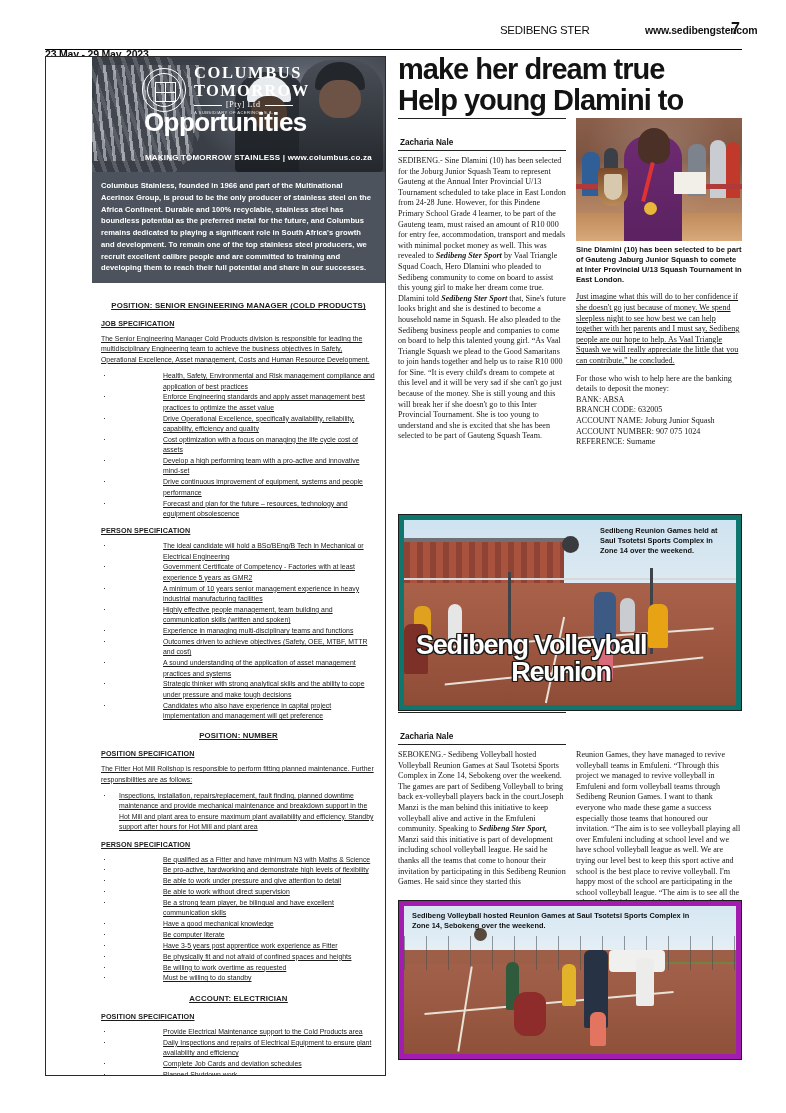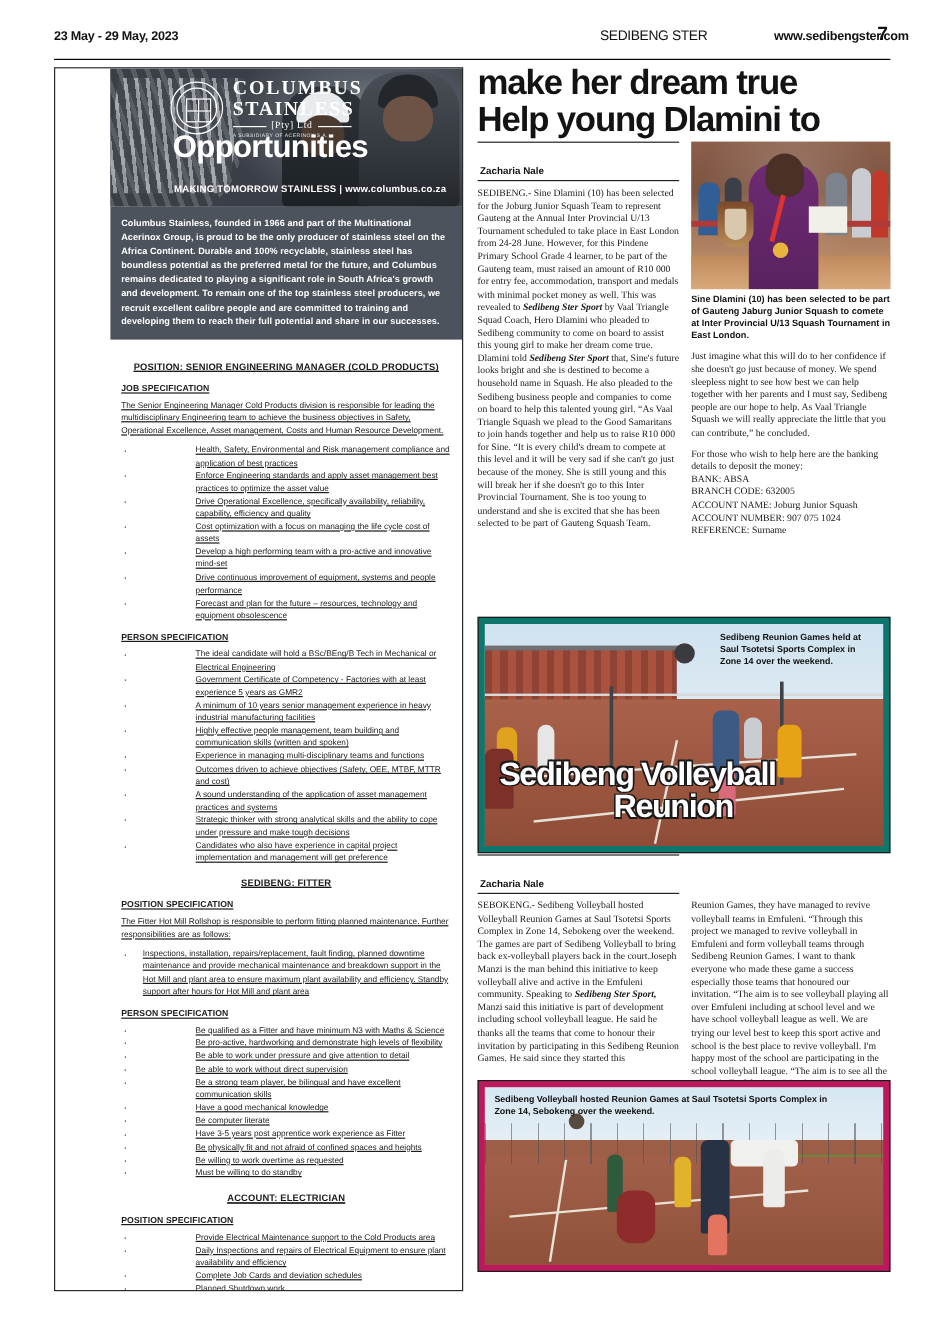--- a/index.html
+++ b/index.html
@@ -12,21 +12,21 @@
   .page { position: relative; width: 786px; height: 1113px; background:#fff; }
 
   
   .masthead {
     position: absolute; left: 45px; top: 24px; width: 697px; height: 26px;
     border-bottom: 1.6px solid #000;
     display: flex; align-items: flex-start;
   }
   .mh-date {
     font-size: 10.5px; font-weight: bold; color:#111;
-    letter-spacing: -0.2px; white-space: nowrap;
+    letter-spacing: -0.2px; white-space: nowrap; margin-top: 24px;
   }
   .mh-title {
     position:absolute; left: 455px; top:0;
     font-size: 11.5px; font-weight: normal; color:#111; letter-spacing: -0.3px;
   }
   .mh-url {
     position:absolute; left: 600px; top:0;
     font-size: 10.5px; font-weight: bold; color:#111; letter-spacing:-0.2px;
   }
   .mh-page {
@@ -231,21 +231,21 @@
     font-size:7.4px; font-weight:bold; line-height:1.33; color:#111;
   }
 
   
   .art2 { position:absolute; left:398px; top:712px; width:344px; }
   .art2 .byline-box{ width:168px; }
   .art2-grid{ display:flex; gap:10px; margin-top:5px; }
 
   
   .ph3wrap{ position:absolute; left:398px; top:900px; width:344px; }
-  .ph3frame{ border:1.4px solid #1c1c1c; padding:5px; background:#be185d;}
+  .ph3frame{ border:1.4px solid #1c1c1c; padding:5px; background:#a21caf;}
   .ph3{ position:relative; width:100%; height:148px; overflow:hidden;
     background: linear-gradient(180deg,#d6e7f2 0%,#e4eef5 30%,#9d5f48 30%,#9a5a42 100%);}
   .ph3 .cap{
     position:absolute; left:8px; top:5px; width:290px;
     font-size:7.4px; font-weight:bold; line-height:1.33; color:#111; z-index:4;
   }
   .ph3 .field{position:absolute; left:0; top:58px; width:100%; height:90px;
     background: linear-gradient(180deg,#a2604a 0%, #8f5139 100%);}
   .ph3 .grassR{position:absolute; right:0; top:56px; width:140px; height:92px; background:#72823f;}
   .ph3 .fence{position:absolute; left:0; top:30px; width:100%; height:34px;
@@ -279,21 +279,21 @@
     <div class="ad-banner">
       <div class="swirl"></div>
       <div class="coilband"></div>
       <div class="workerA"></div>
       <div class="workerB"></div>
 
       <div class="ad-logo">
         <div class="seal"></div>
         <div class="wordmark">
           <div class="w1">COLUMBUS</div>
-          <div class="w2">STAINLESS</div>
+          <div class="w2">TOMORROW</div>
           <div class="w3">
               <i></i>
               <span>[Pty] Ltd</span>
               <i></i>
             </div>
           <div class="w4">A SUBSIDIARY OF ACERINOX S.A.</div>
         </div>
       </div>
 
       <div class="ad-opps">Opportunities</div>
@@ -321,21 +321,21 @@
             <li>The ideal candidate will hold a BSc/BEng/B Tech in Mechanical or Electrical Engineering</li>
             <li>Government Certificate of Competency - Factories with at least experience 5 years as GMR2</li>
             <li>A minimum of 10 years senior management experience in heavy industrial manufacturing facilities</li>
             <li>Highly effective people management, team building and communication skills (written and spoken)</li>
             <li>Experience in managing multi-disciplinary teams and functions</li>
             <li>Outcomes driven to achieve objectives (Safety, OEE, MTBF, MTTR and cost)</li>
             <li>A sound understanding of the application of asset management practices and systems</li>
             <li>Strategic thinker with strong analytical skills and the ability to cope under pressure and make tough decisions</li>
             <li>Candidates who also have experience in capital project implementation and management will get preference</li>
           </ul>
-          <div class="pos-head">SEDIBENG:  FITTER</div>
+          <div class="pos-head">POSITION:  NUMBER</div>
           <div class="sec-head">POSITION SPECIFICATION</div>
           <div class="para">The Fitter Hot Mill Rollshop is responsible to perform fitting planned maintenance. Further responsibilities are as follows:</div>
           <ul class="bul tight">
             <li>Inspections, installation, repairs/replacement, fault finding, planned downtime maintenance and provide mechanical maintenance and breakdown support in the Hot Mill and plant area to ensure maximum plant availability and efficiency.  Standby support after hours for Hot Mill and plant area</li>
           </ul>
           <div class="sec-head">PERSON SPECIFICATION</div>
           <ul class="bul">
             <li>Be qualified as a Fitter and have minimum N3 with Maths &amp; Science</li>
             <li>Be pro-active, hardworking and demonstrate high levels of flexibility</li>
             <li>Be able to work under pressure and give attention to detail</li>
@@ -394,21 +394,21 @@
           <div class="bar"></div>
           <div class="floorline"></div>
           <div class="girl"></div>
           <div class="head"></div>
           <div class="shield"></div>
           <div class="ribbon"></div>
           <div class="medal"></div>
           <div class="card"></div>
         </div>
         <div class="photo-cap">Sine Dlamini (10) has been selected to be part of  Gauteng Jaburg Junior Squash to comete at Inter Provincial U/13 Squash Tournament in East London.</div>
-        <div class="body-txt" style="margin-top:7px;">Just imagine what this will do to her confidence if she doesn't go just because of money. We spend sleepless night to see how best we can help together with her parents and I must say, Sedibeng people are our hope to help. As Vaal Triangle Squash we will really appreciate the little that you can contribute,” he concluded.</div>
+        <div class="body-txt" style="margin-top:7px;text-decoration:underline;">Just imagine what this will do to her confidence if she doesn't go just because of money. We spend sleepless night to see how best we can help together with her parents and I must say, Sedibeng people are our hope to help. As Vaal Triangle Squash we will really appreciate the little that you can contribute,” he concluded.</div>
         <div class="body-txt" style="margin-top:7px;">For those who wish to help here are the banking details to deposit the money:</div>
         <div class="body-txt" id="banking-host">
             <div>BANK: ABSA</div>
             <div>BRANCH CODE: 632005</div>
             <div>ACCOUNT NAME: Joburg Junior Squash</div>
             <div>ACCOUNT NUMBER: 907 075 1024</div>
             <div>REFERENCE: Surname</div>
           </div>
       </div>
     </div>

